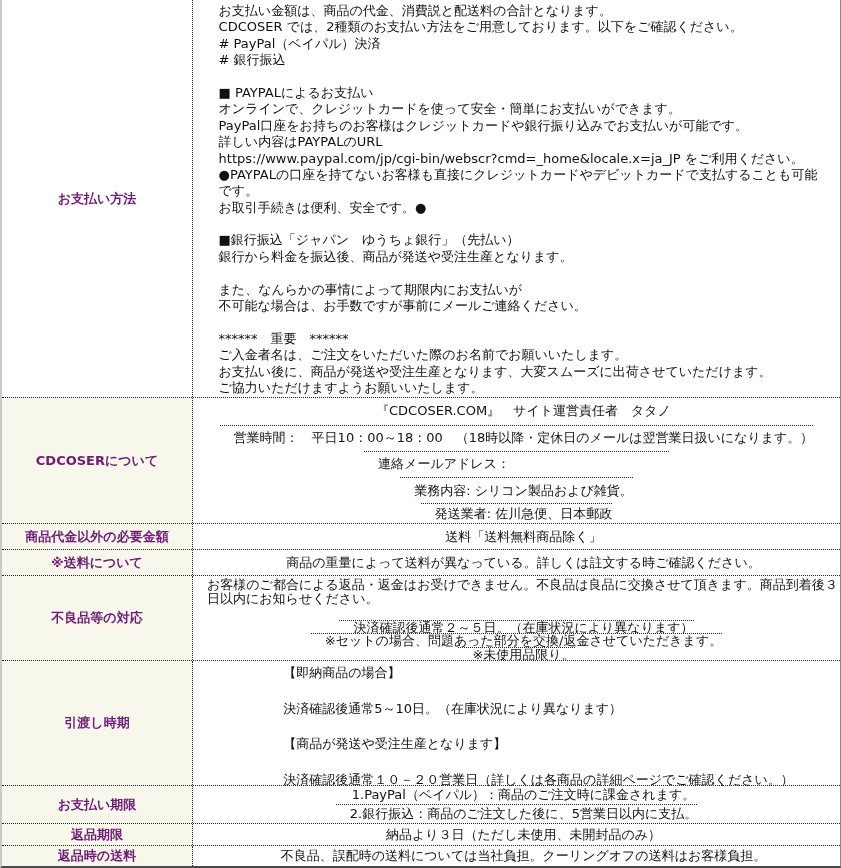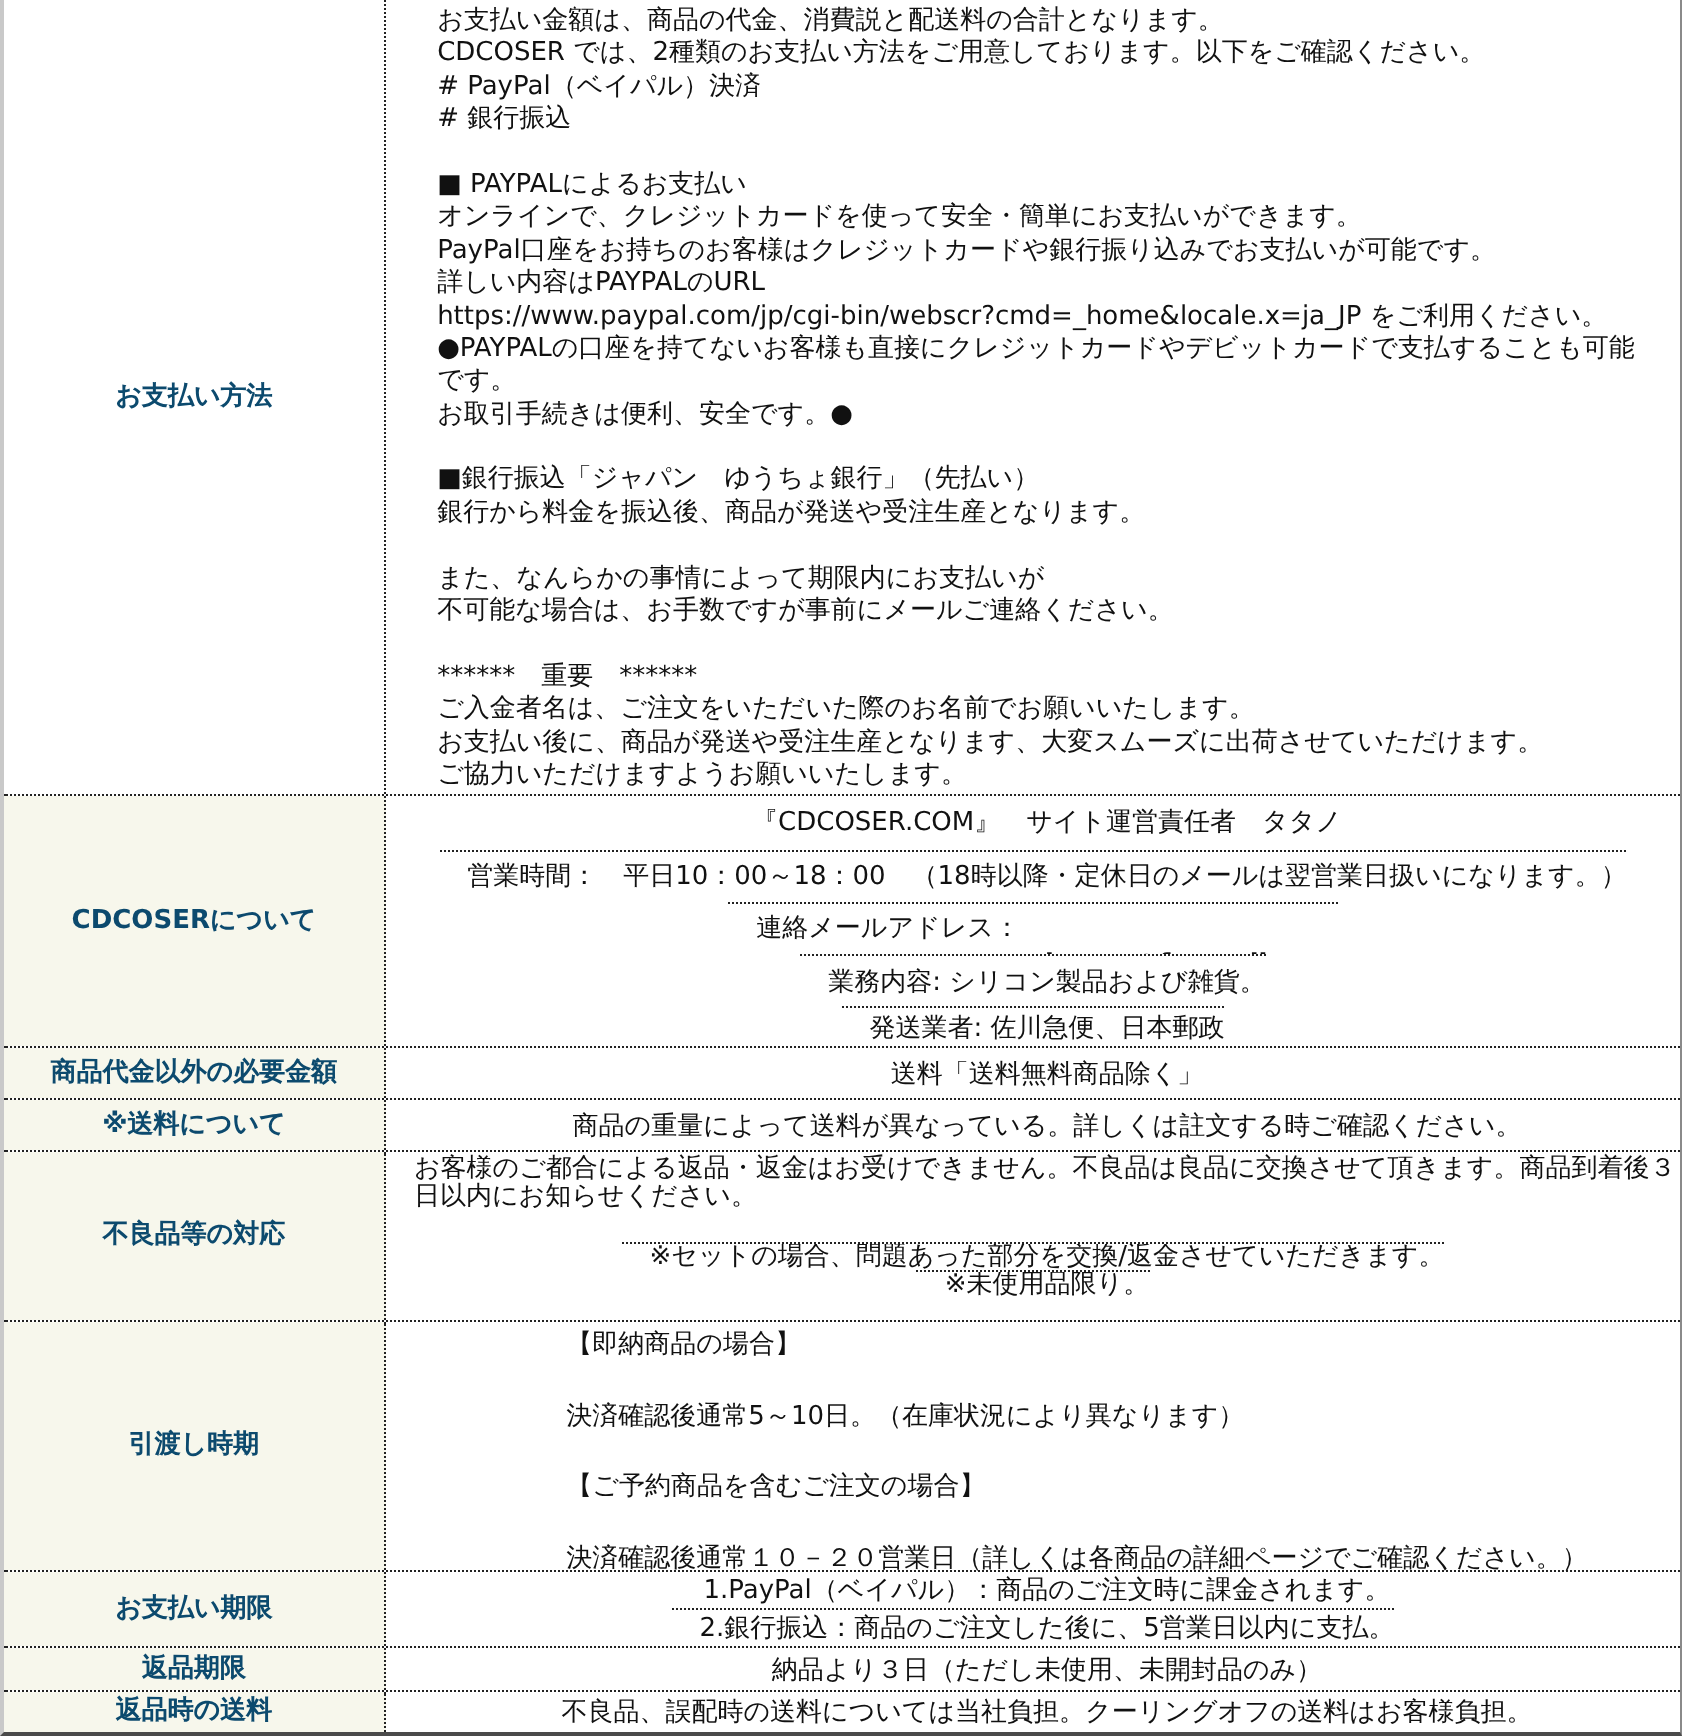--- a/index.html
+++ b/index.html
@@ -8,21 +8,21 @@
     width:841px;height:868px;box-sizing:border-box;background:#fff;
     border-left:2px solid #c9c9c9;border-right:1px solid #8a8a8a;border-bottom:2px solid #4a4a4a;
     font-size:13px;color:#111;
   }
   .row{display:flex;box-sizing:border-box;border-top:1px dotted #222;}
   .row.first{border-top:none;}
   .lbl{
     flex:0 0 191px;width:191px;box-sizing:border-box;
     background:#f7f7ec;border-right:1px dotted #222;
     display:flex;align-items:center;justify-content:center;
-    font-weight:bold;color:#0c4a6e;text-align:center;line-height:16px;padding:0 4px;
+    font-weight:bold;color:#701a75;text-align:center;line-height:16px;padding:0 4px;
   }
   .lbl.white{background:#ffffff;}
   .content{flex:1;min-width:0;display:flex;flex-direction:column;align-items:center;}
   .subcell{
     box-sizing:border-box;border-top:1px dotted #222;
     padding-left:14px;overflow:hidden;white-space:nowrap;
     display:flex;align-items:center;
   }
   .subcell.firstsub{border-top:none;}
   .subcell.wrap{white-space:normal;display:block;line-height:14px;padding-top:2px;}
@@ -95,34 +95,35 @@
     <div class="lbl">※送料について</div>
     <div class="content">
       <div class="subcell firstsub" style="height:26px">商品の重量によって送料が異なっている。詳しくは註文する時ご確認ください。</div>
     </div>
   </div>
 
   <div class="row" style="height:85px">
     <div class="lbl">不良品等の対応</div>
     <div class="content">
       <div class="subcell firstsub wrap" style="height:45px">お客様のご都合による返品・返金はお受けできません。不良品は良品に交換させて頂きます。商品到着後３日以内にお知らせください。</div>
+      <div class="subcell tight" style="height:13px">決済確認後通常２～５日。（在庫状況により異なります）</div>
       <div class="subcell tight" style="height:14px">※セットの場合、問題あった部分を交換/返金させていただきます。</div>
       <div class="subcell tight" style="height:13px">※未使用品限り。</div>
     </div>
   </div>
 
   <div class="row row-delivery" style="height:125px">
     <div class="lbl">引渡し時期</div>
     <div class="content">
       <div class="multiline">
           <div class="tl">【即納商品の場合】</div>
           <div class="tl"></div>
           <div class="tl">決済確認後通常5～10日。（在庫状況により異なります）</div>
           <div class="tl"></div>
-          <div class="tl">【ご予約商品を含むご注文の場合】</div>
+          <div class="tl">【商品が発送や受注生産となります】</div>
           <div class="tl"></div>
           <div class="tl">決済確認後通常１０－２０営業日（詳しくは各商品の詳細ページでご確認ください。）</div>
         </div>
     </div>
   </div>
 
   <div class="row" style="height:38px">
     <div class="lbl">お支払い期限</div>
     <div class="content">
       <div class="subcell firstsub" style="height:19px">1.PayPal（ベイパル）：商品のご注文時に課金されます。</div>

